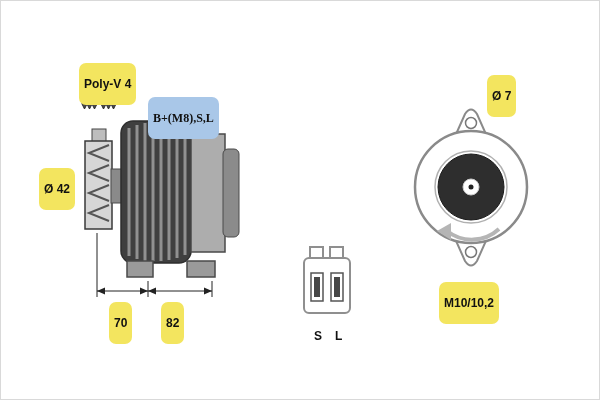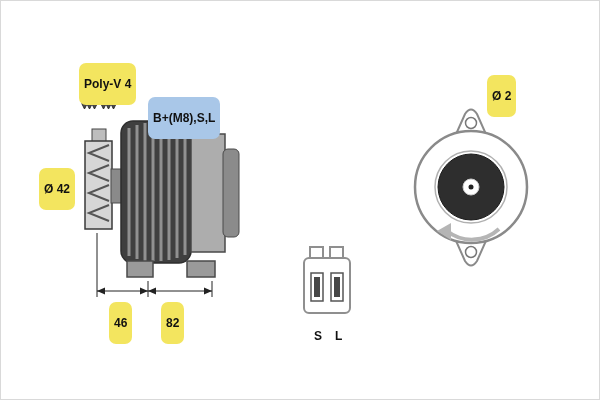--- a/index.html
+++ b/index.html
@@ -110,21 +110,22 @@
       </g>
 
       <circle cx="470" cy="186" r="36" fill="none" stroke="#b0b0b0" stroke-width="1.5"></circle>
       <circle cx="470" cy="186" r="33" fill="#2e2e2e" stroke="#1c1c1c"></circle>
       <circle cx="470" cy="186" r="8" fill="#ffffff" stroke="#cccccc"></circle>
       <circle cx="470" cy="186" r="2.5" fill="#222"></circle>
     </g>
   </svg>
 
   <div class="lbl hl-y" style="left:78px;top:62px;">Poly-V 4</div>
-  <div class="lbl hl-b" style="left:147px;top:96px;">B+(M8),S,L</div>
+  <div class="lbl hl-b" style="left:147px;top:96px;font-family:Liberation Serif, serif;">B+(M8),S,L</div>
   <div class="lbl hl-y" style="left:38px;top:167px;">Ø 42</div>
-  <div class="lbl hl-y" style="left:108px;top:301px;">46</div>
+  <div class="lbl hl-y" style="left:108px;top:301px;">70</div>
   <div class="lbl hl-y" style="left:160px;top:301px;">82</div>
-  <div class="lbl hl-y" style="left:486px;top:74px;">Ø 2</div>
+  <div class="lbl hl-y" style="left:486px;top:74px;">Ø 7</div>
+  <div class="lbl hl-y" style="left:438px;top:281px;">M10/10,2</div>
   <div class="lbl plain" style="left:308px;top:314px;">S</div>
   <div class="lbl plain" style="left:329px;top:314px;">L</div>
 
 </div>
 
 </body></html>

